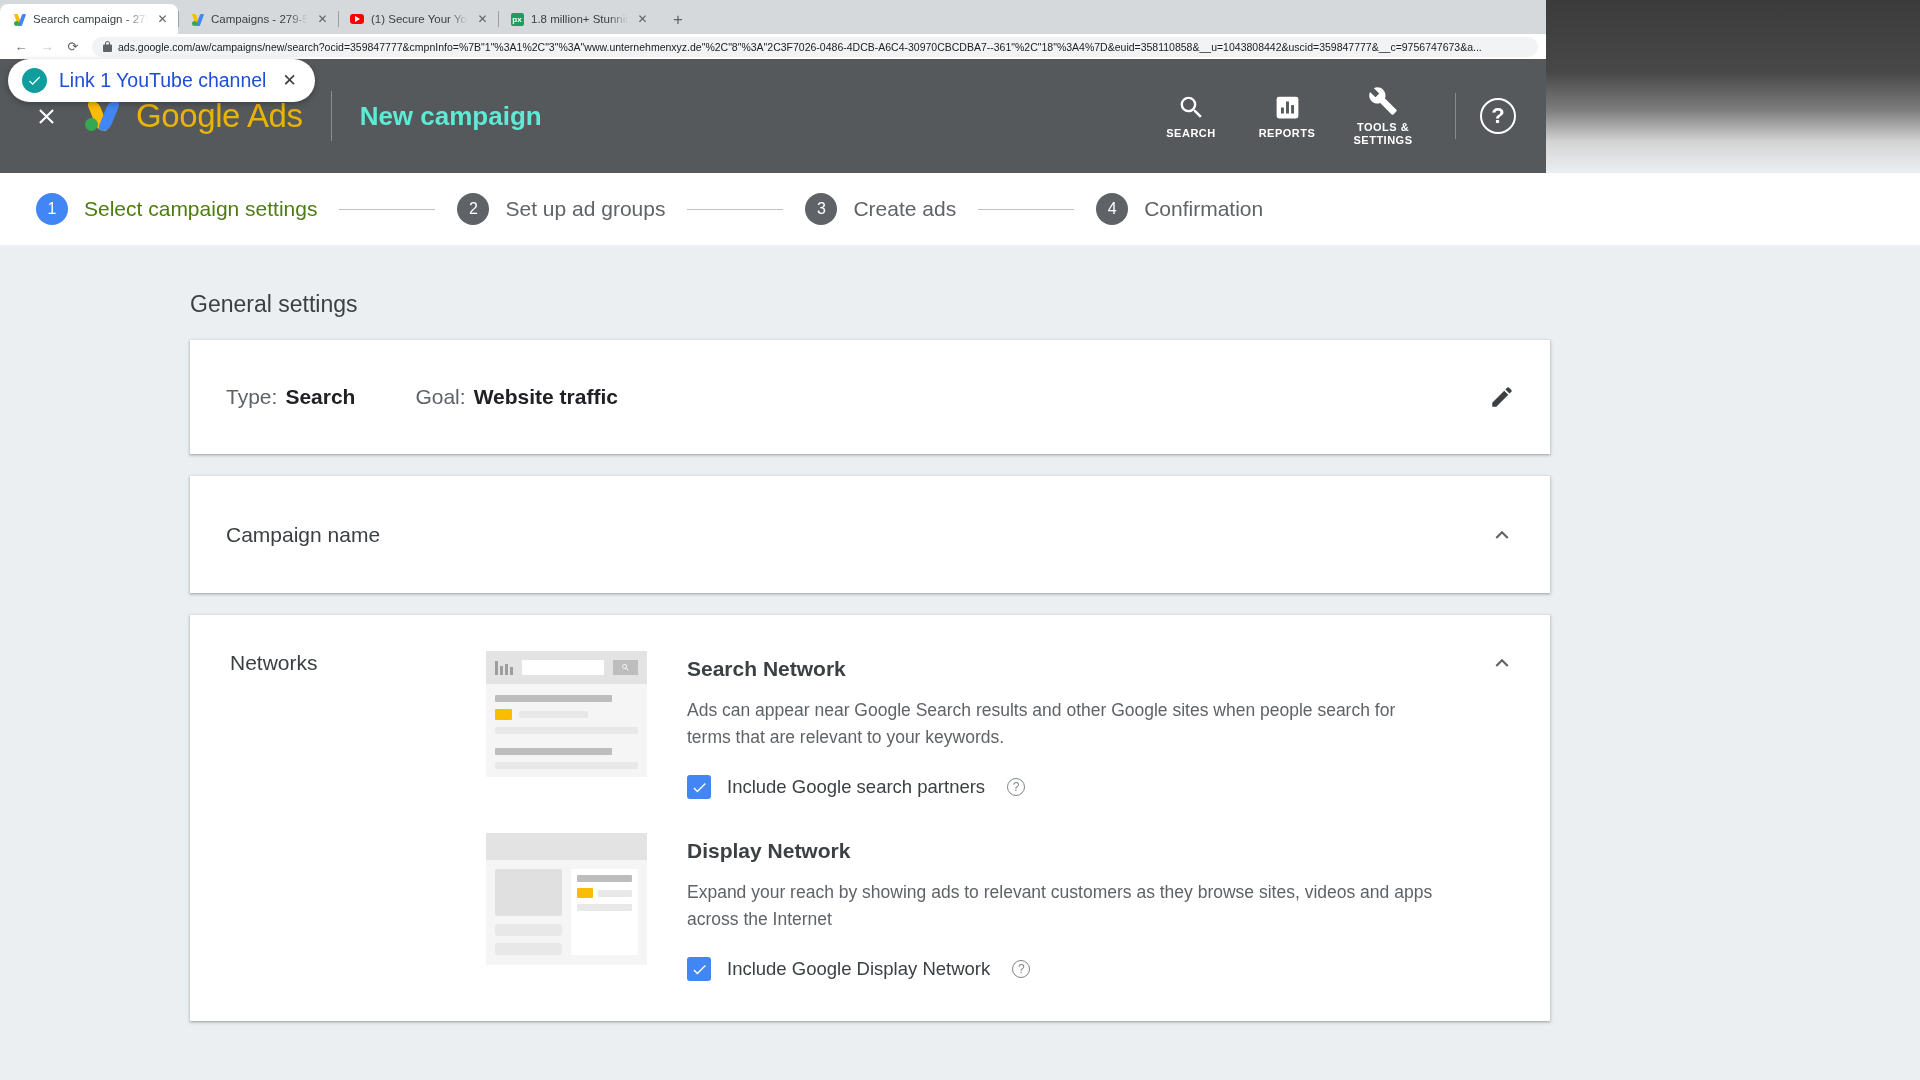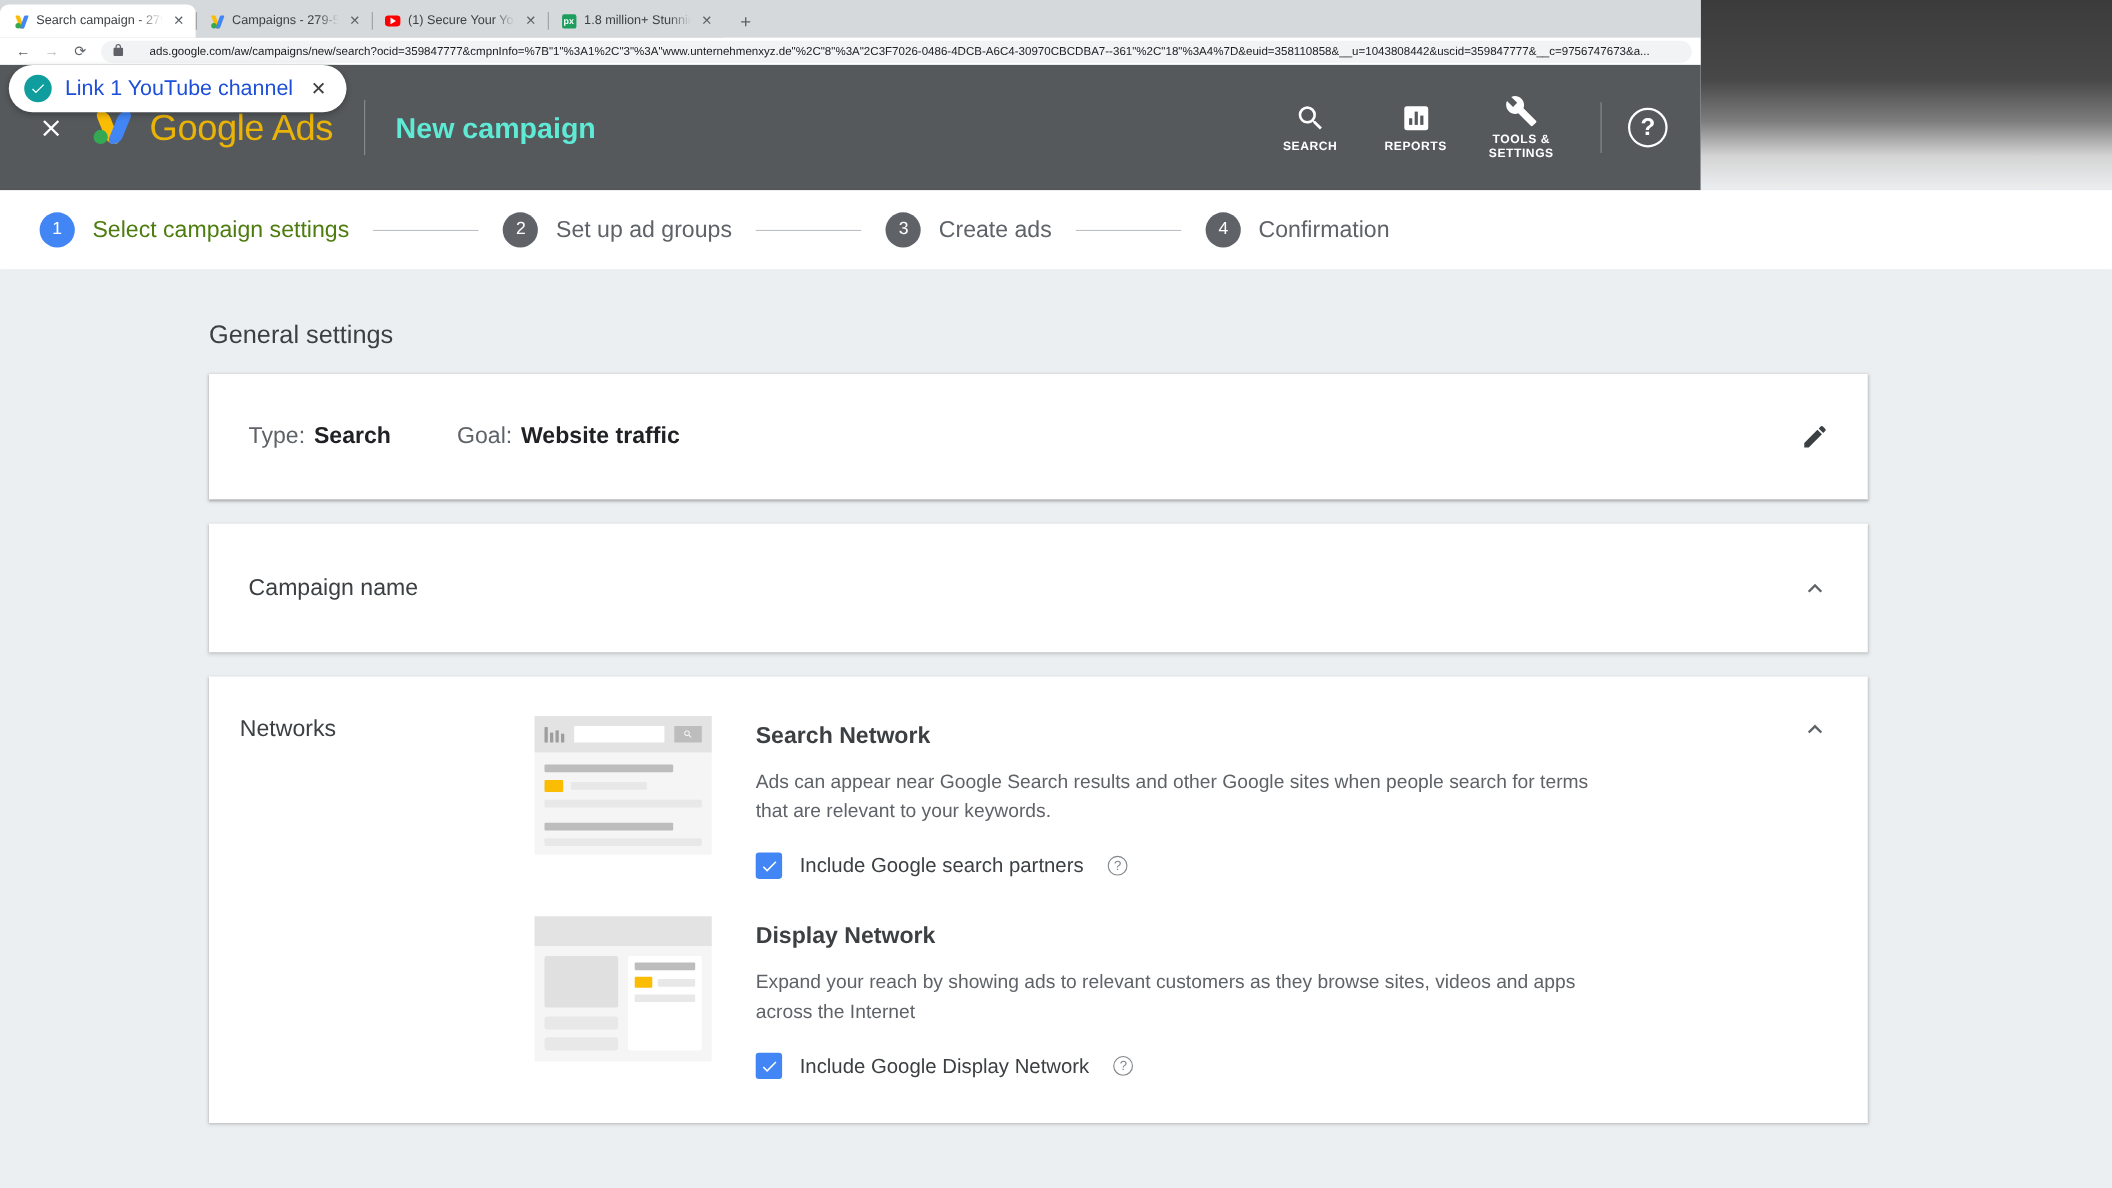--- a/index.html
+++ b/index.html
@@ -89,21 +89,21 @@
     display: flex; align-items: center; height: 25px;
     padding: 0 8px; gap: 0px; background: #ffffff;
   }
   .navbtn {
     width: 26px; height: 22px; display: flex; align-items: center;
     justify-content: center; font-size: 13px; color: #5f6368; line-height: 1;
   }
   .navbtn.disabled { color: #bdc1c6; }
   .urlbox {
     flex: 1; height: 20px; background: #f1f3f4; border-radius: 10px;
-    display: flex; align-items: center; gap: 24px; padding: 0 11px;
+    display: flex; align-items: center; gap: 6px; padding: 0 11px;
     margin-left: 6px; overflow: hidden;
   }
   .lock-icon { flex: 0 0 9px; color: #5f6368; }
   .url-text {
     font-size: 10.5px; color: #202124; white-space: nowrap;
     overflow: hidden; line-height: 20px;
     font-family: "Liberation Sans", sans-serif;
   }
 
   
@@ -184,21 +184,21 @@
 
   
   .content {
     position: absolute; left: 0; top: 245px; width: 1920px; height: 835px;
     background: #eceff1; overflow: hidden;
   }
   .section-title {
     font-size: 23px; color: #3c4043; margin: 46px 0 0 190px;
   }
   .card {
-    position: relative; margin: 22px 0 0 190px; width: 1508px;
+    position: relative; margin: 22px 0 0 190px; width: 1360px;
     background: #ffffff; box-shadow: 0 1px 2px rgba(60,64,67,.3), 0 1px 3px 1px rgba(60,64,67,.15);
     display: flex; align-items: flex-start;
   }
   .card-corner {
     position: absolute; right: 0; top: 0; width: 96px;
     display: flex; align-items: center; justify-content: center;
     color: #5f6368;
   }
 
   
@@ -214,21 +214,21 @@
   .cn-field { position: relative; width: 480px; margin-left: 0px; }
   .cn-input {
     width: 100%; border: none; outline: none; background: transparent;
     font-family: "Liberation Sans", sans-serif;
     font-size: 21px; color: #202124; padding: 0 0 10px 0;
     border-bottom: 2.5px solid #3b78e7;
   }
 
   
   .card-networks { padding: 36px 0 40px 0; }
-  .nw-label { font-size: 21px; color: #3c4043; padding-left: 28px; width: 260px; flex: 0 0 296px; }
+  .nw-label { font-size: 21px; color: #3c4043; padding-left: 40px; width: 260px; flex: 0 0 296px; }
   .nw-body { flex: 1; padding-right: 110px; }
   .nw-block { display: flex; gap: 40px; align-items: flex-start; }
   .nw-block + .nw-block { margin-top: 34px; }
   .nw-text { flex: 1; padding-top: 6px; }
   .nw-h { font-size: 21px; font-weight: bold; color: #3c4043; }
   .nw-p { font-size: 17.5px; color: #5f6368; line-height: 27px; margin-top: 16px; max-width: 790px; }
   .nw-check-row { display: flex; align-items: center; gap: 16px; margin-top: 24px; }
   .cbox {
     width: 24px; height: 24px; border-radius: 3px; background: #4285f4;
     display: flex; align-items: center; justify-content: center; flex: 0 0 24px;

